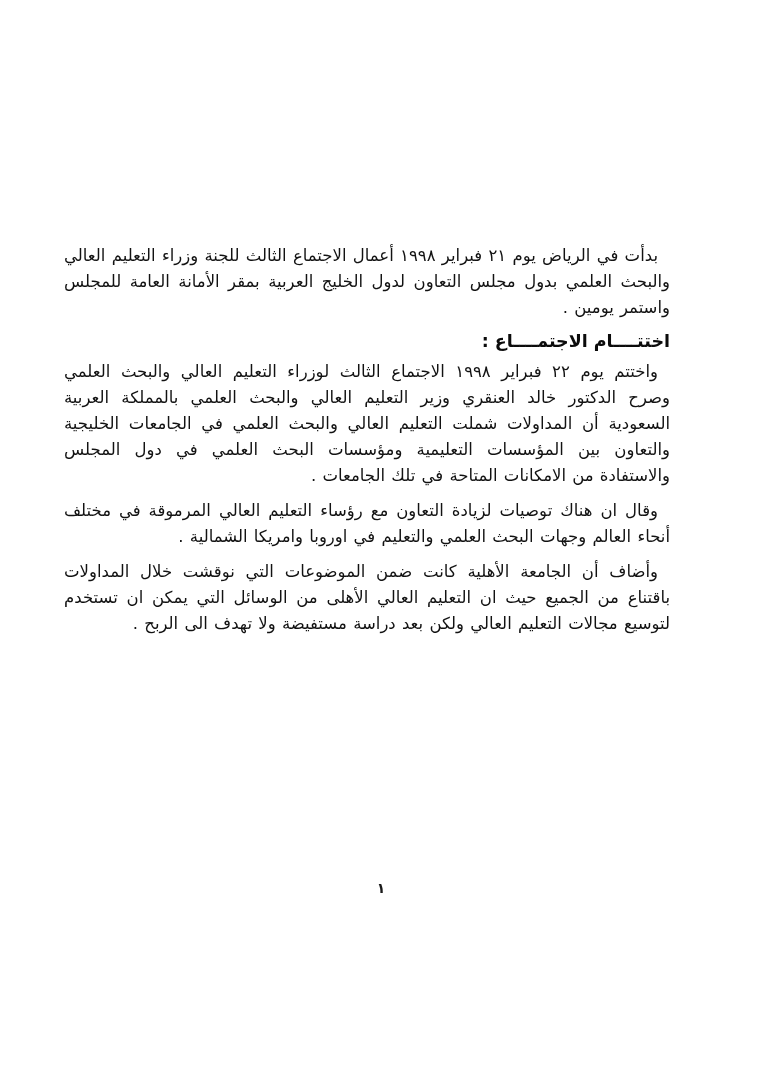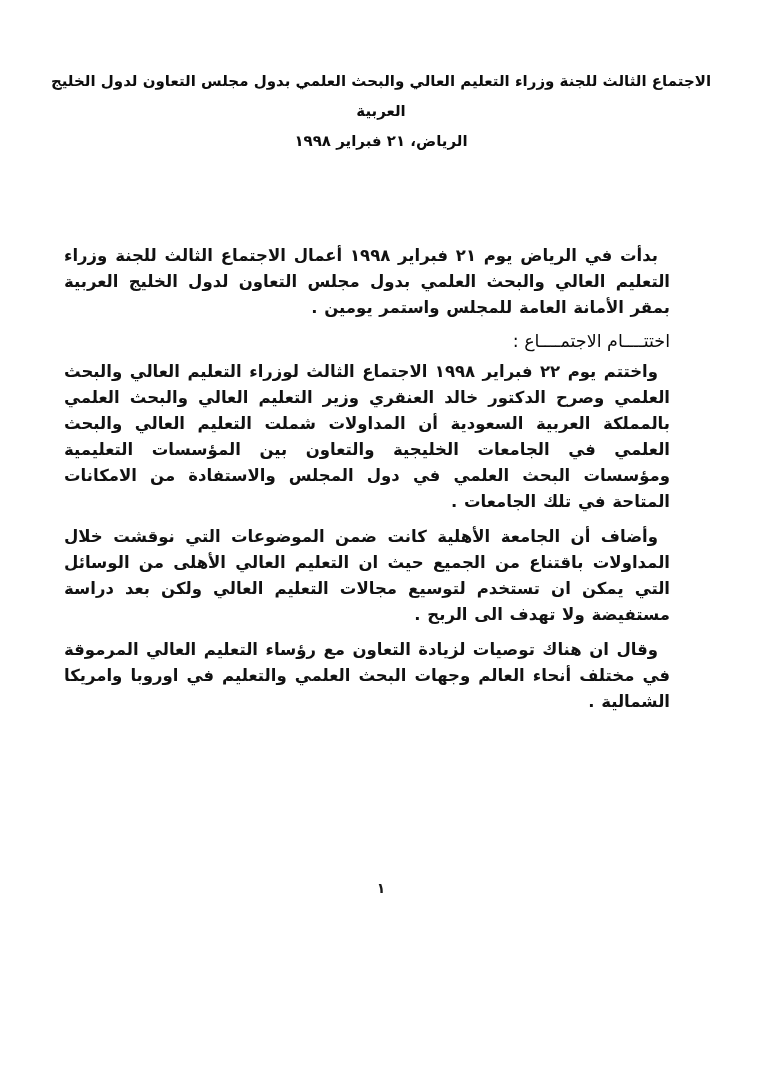--- a/index.html
+++ b/index.html
@@ -32,65 +32,61 @@
   .body-block {
     position: absolute;
     top: 243px;
     right: 92px;
     width: 606px;
     direction: rtl;
   }
   .para {
     margin: 0 0 9px 0;
     font-size: 16.5px;
-    font-weight: bold;
+    font-weight: normal;
     line-height: 26px;
     text-align: justify;
     text-align-last: right;
     text-indent: 12px;
     color: #121212;
     word-spacing: 1px;
   }
   .section-heading {
     margin: 10px 0 8px 0;
     font-size: 17.5px;
-    font-weight: normal;
+    font-weight: bold;
     text-align: right;
     color: #0b0b0b;
     letter-spacing: 0.5px;
   }
   .page-number {
     position: absolute;
     top: 880px;
     left: 0;
     right: 0;
     text-align: center;
     font-size: 14px;
     font-weight: bold;
     color: #1a1a1a;
   }
 </style>
 </head>
 <body>
 
 <div class="page">
 
-  <header class="title-block">
-    <div>الاجتماع الثالث للجنة وزراء التعليم العالي والبحث العلمي بدول مجلس التعاون لدول الخليج العربية</div>
-    <div>الرياض، ٢١ فبراير ١٩٩٨</div>
-  </header>
 
   <main class="body-block">
     <p class="para">بدأت في الرياض يوم ٢١ فبراير ١٩٩٨ أعمال الاجتماع الثالث للجنة وزراء التعليم العالي والبحث العلمي بدول مجلس التعاون لدول الخليج العربية بمقر الأمانة العامة للمجلس واستمر يومين .</p>
 
     <h2 class="section-heading">اختتــــام الاجتمــــاع :</h2>
 
     <p class="para">واختتم يوم ٢٢ فبراير ١٩٩٨ الاجتماع الثالث لوزراء التعليم العالي والبحث العلمي وصرح الدكتور خالد العنقري وزير التعليم العالي والبحث العلمي بالمملكة العربية السعودية أن المداولات شملت التعليم العالي والبحث العلمي في الجامعات الخليجية والتعاون بين المؤسسات التعليمية ومؤسسات البحث العلمي في دول المجلس والاستفادة من الامكانات المتاحة في تلك الجامعات .</p>
 
+    <p class="para">وقال ان هناك توصيات لزيادة التعاون مع رؤساء التعليم العالي المرموقة في مختلف أنحاء العالم وجهات البحث العلمي والتعليم في اوروبا وامريكا الشمالية .</p>
+
     <p class="para">وأضاف أن الجامعة الأهلية كانت ضمن الموضوعات التي نوقشت خلال المداولات باقتناع من الجميع حيث ان التعليم العالي الأهلى من الوسائل التي يمكن ان تستخدم لتوسيع مجالات التعليم العالي ولكن بعد دراسة مستفيضة ولا تهدف الى الربح .</p>
-
-    <p class="para">وقال ان هناك توصيات لزيادة التعاون مع رؤساء التعليم العالي المرموقة في مختلف أنحاء العالم وجهات البحث العلمي والتعليم في اوروبا وامريكا الشمالية .</p>
 
   </main>
 
   <footer class="page-number">١</footer>
 
 </div>
 
 </body></html>

